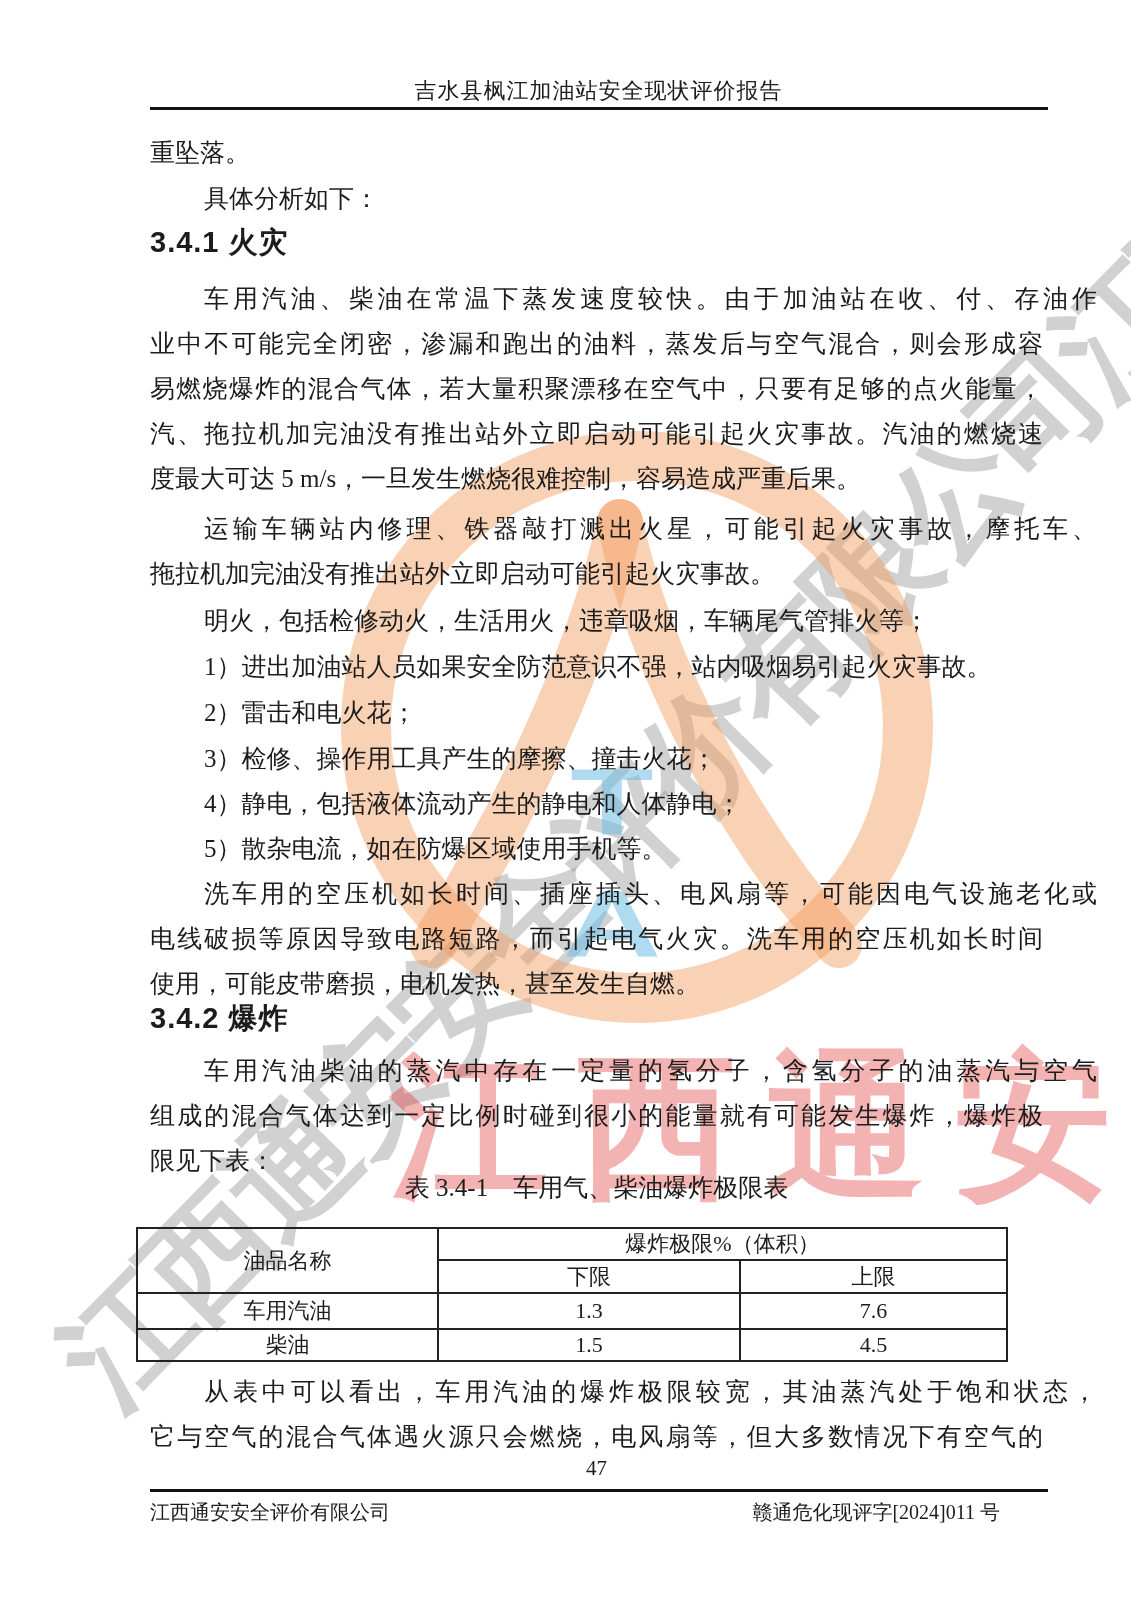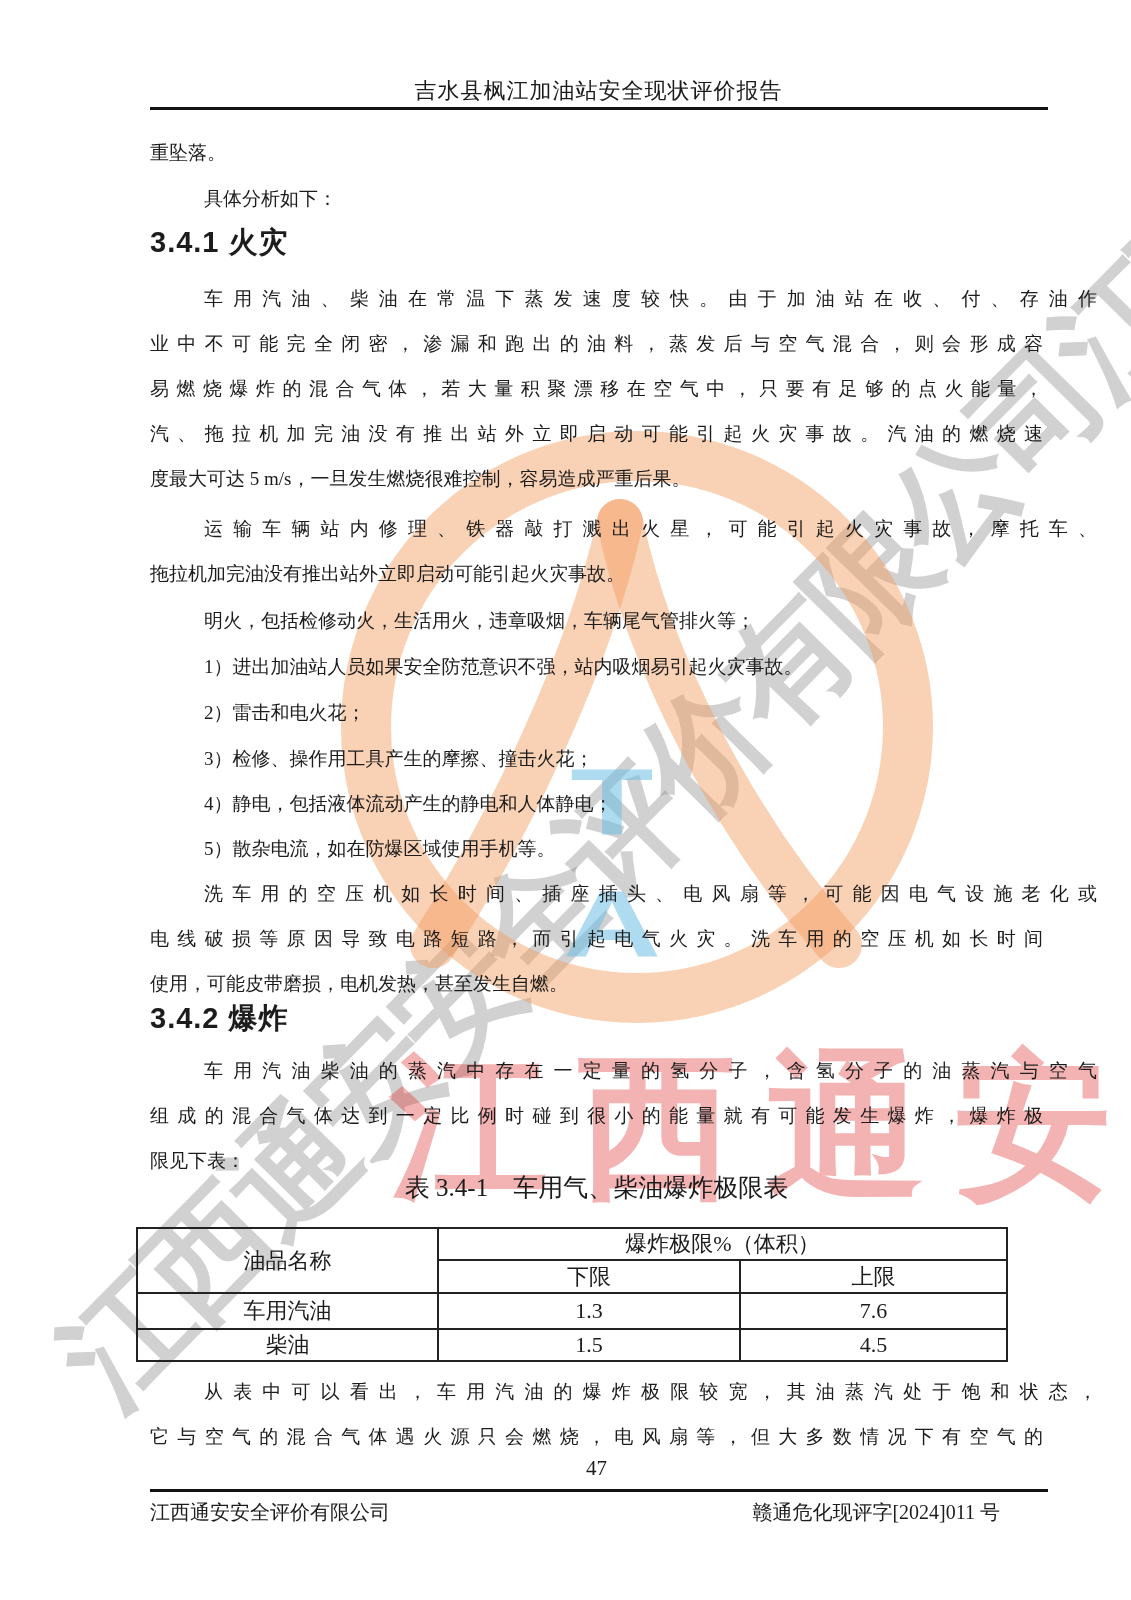--- a/index.html
+++ b/index.html
@@ -17,21 +17,21 @@
   .wm-red{position:absolute;left:390px;top:1022px;z-index:4;
           font-family:"Liberation Sans","DejaVu Sans",sans-serif;font-weight:bold;
           font-size:158px;letter-spacing:30px;white-space:nowrap;color:rgba(225,55,55,0.38);}
   
   .content{position:absolute;left:0;top:0;width:1131px;height:1600px;z-index:10;}
   .doc-title{position:absolute;left:150px;width:897px;top:78px;line-height:26px;
              font-size:22px;text-align:center;letter-spacing:1px;}
   .rule{position:absolute;left:150px;width:898px;height:3px;background:#121212;}
   .rule-top{top:107px;}
   .rule-bottom{top:1489px;}
-  .bodyline{position:absolute;left:150px;width:893px;line-height:45px;font-size:19px;white-space:nowrap;}
+  .bodyline{position:absolute;left:150px;width:893px;line-height:45px;font-size:25px;white-space:nowrap;}
   .jst{text-align:justify;text-align-last:justify;}
   .ind{padding-left:54px;}
   .hd{font-family:"Liberation Sans","DejaVu Sans",sans-serif;font-weight:bold;
       font-size:29px;line-height:40px;letter-spacing:1px;}
   .caption{position:absolute;left:150px;width:893px;top:1172px;text-align:center;
            font-size:25px;line-height:32px;}
   .limits-table{position:absolute;left:136px;top:1227px;width:870px;height:135px;
                 border-collapse:collapse;table-layout:fixed;font-size:22px;}
   .limits-table td{border:2px solid #222;text-align:center;vertical-align:middle;padding:0;}
   .pageno{position:absolute;left:150px;width:893px;top:1453px;text-align:center;

